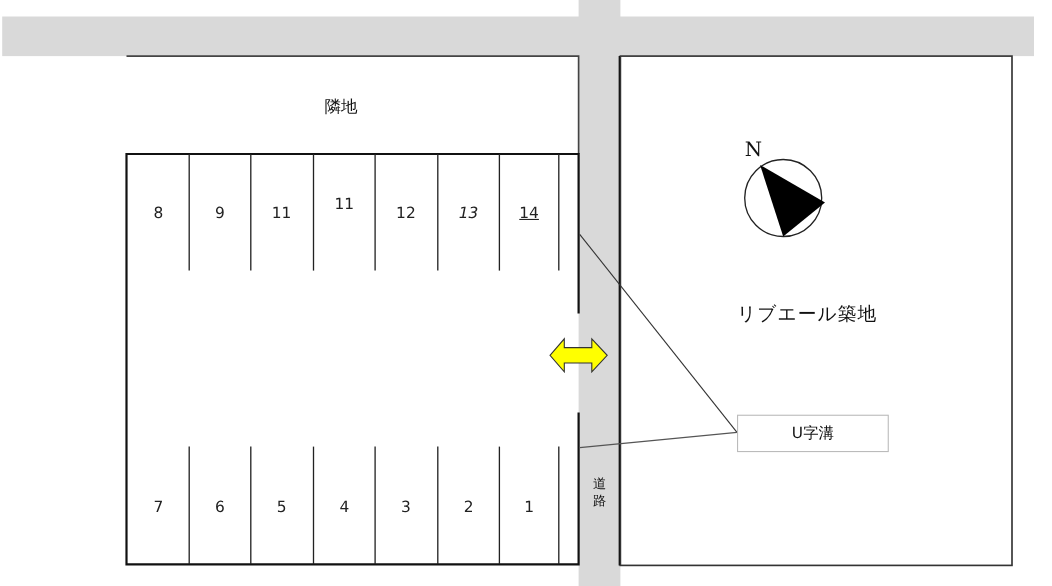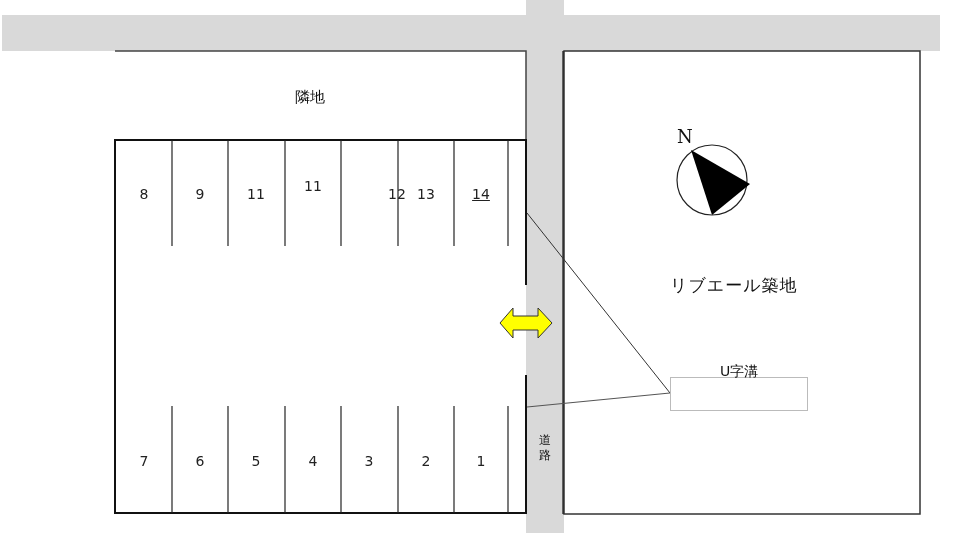--- a/index.html
+++ b/index.html
@@ -49,39 +49,39 @@
   <line x1="527" y1="213" x2="670" y2="393" stroke="#333" stroke-width="1"></line>
   <line x1="527" y1="407" x2="670" y2="393" stroke="#555" stroke-width="1.2"></line>
 
   <polygon points="500,323 513,308 513,316 538,316 538,308 552,323 538,338 538,330 513,330 513,338" fill="#ffff00" stroke="#333" stroke-width="1"></polygon>
 
   <circle cx="712" cy="180" r="35" fill="#ffffff" stroke="#222" stroke-width="1.2"></circle>
   <polygon points="691,150 750,184 712,215" fill="#000000"></polygon>
 </svg>
 
 <div class="abs" style="left:670px; top:377px; width:136px; height:32px; border:1px solid #bbb; background:#fff;"></div>
-<div class="label" style="left:670px; top:363px; width:138px; text-align:center; font-size:14px;">U字溝</div>
+<div class="label" style="left:670px; top:385px; width:138px; text-align:center; font-size:14px;">U字溝</div>
 
 <div class="label" style="left:295px; top:88px; font-size:15px;">隣地</div>
 
 <div class="label" style="left:670px; top:274px; font-size:17px; letter-spacing:1px;text-align:right;">リブエール築地</div>
 
 <div class="label" style="left:677px; top:126px; font-family:'DejaVu Serif', serif; font-size:18px;">N</div>
 
 <div class="label" style="left:533px; top:433px; font-size:12px; line-height:15px; width:24px; text-align:center;">
   <div>道</div>
   <div>路</div>
 </div>
 
 <div class="stall-num" style="left:116px; top:186px;">8</div>
 <div class="stall-num" style="left:172px; top:186px;">9</div>
 <div class="stall-num" style="left:228px; top:186px;">11</div>
 <div class="stall-num" style="left:285px; top:178px;text-align:center;">11</div>
-<div class="stall-num" style="left:341px; top:186px;padding-left:28px;">12</div>
-<div class="stall-num" style="left:398px; top:186px;">13</div>
+<div class="stall-num" style="left:341px; top:186px;">12</div>
+<div class="stall-num" style="left:398px; top:186px;font-style:italic;">13</div>
 <div class="stall-num" style="left:453px; top:186px;text-decoration:underline;">14</div>
 
 <div class="stall-num" style="left:116px; top:453px;">7</div>
 <div class="stall-num" style="left:172px; top:453px;">6</div>
 <div class="stall-num" style="left:228px; top:453px;">5</div>
 <div class="stall-num" style="left:285px; top:453px;">4</div>
 <div class="stall-num" style="left:341px; top:453px;">3</div>
 <div class="stall-num" style="left:398px; top:453px;">2</div>
 <div class="stall-num" style="left:453px; top:453px;">1</div>
 

